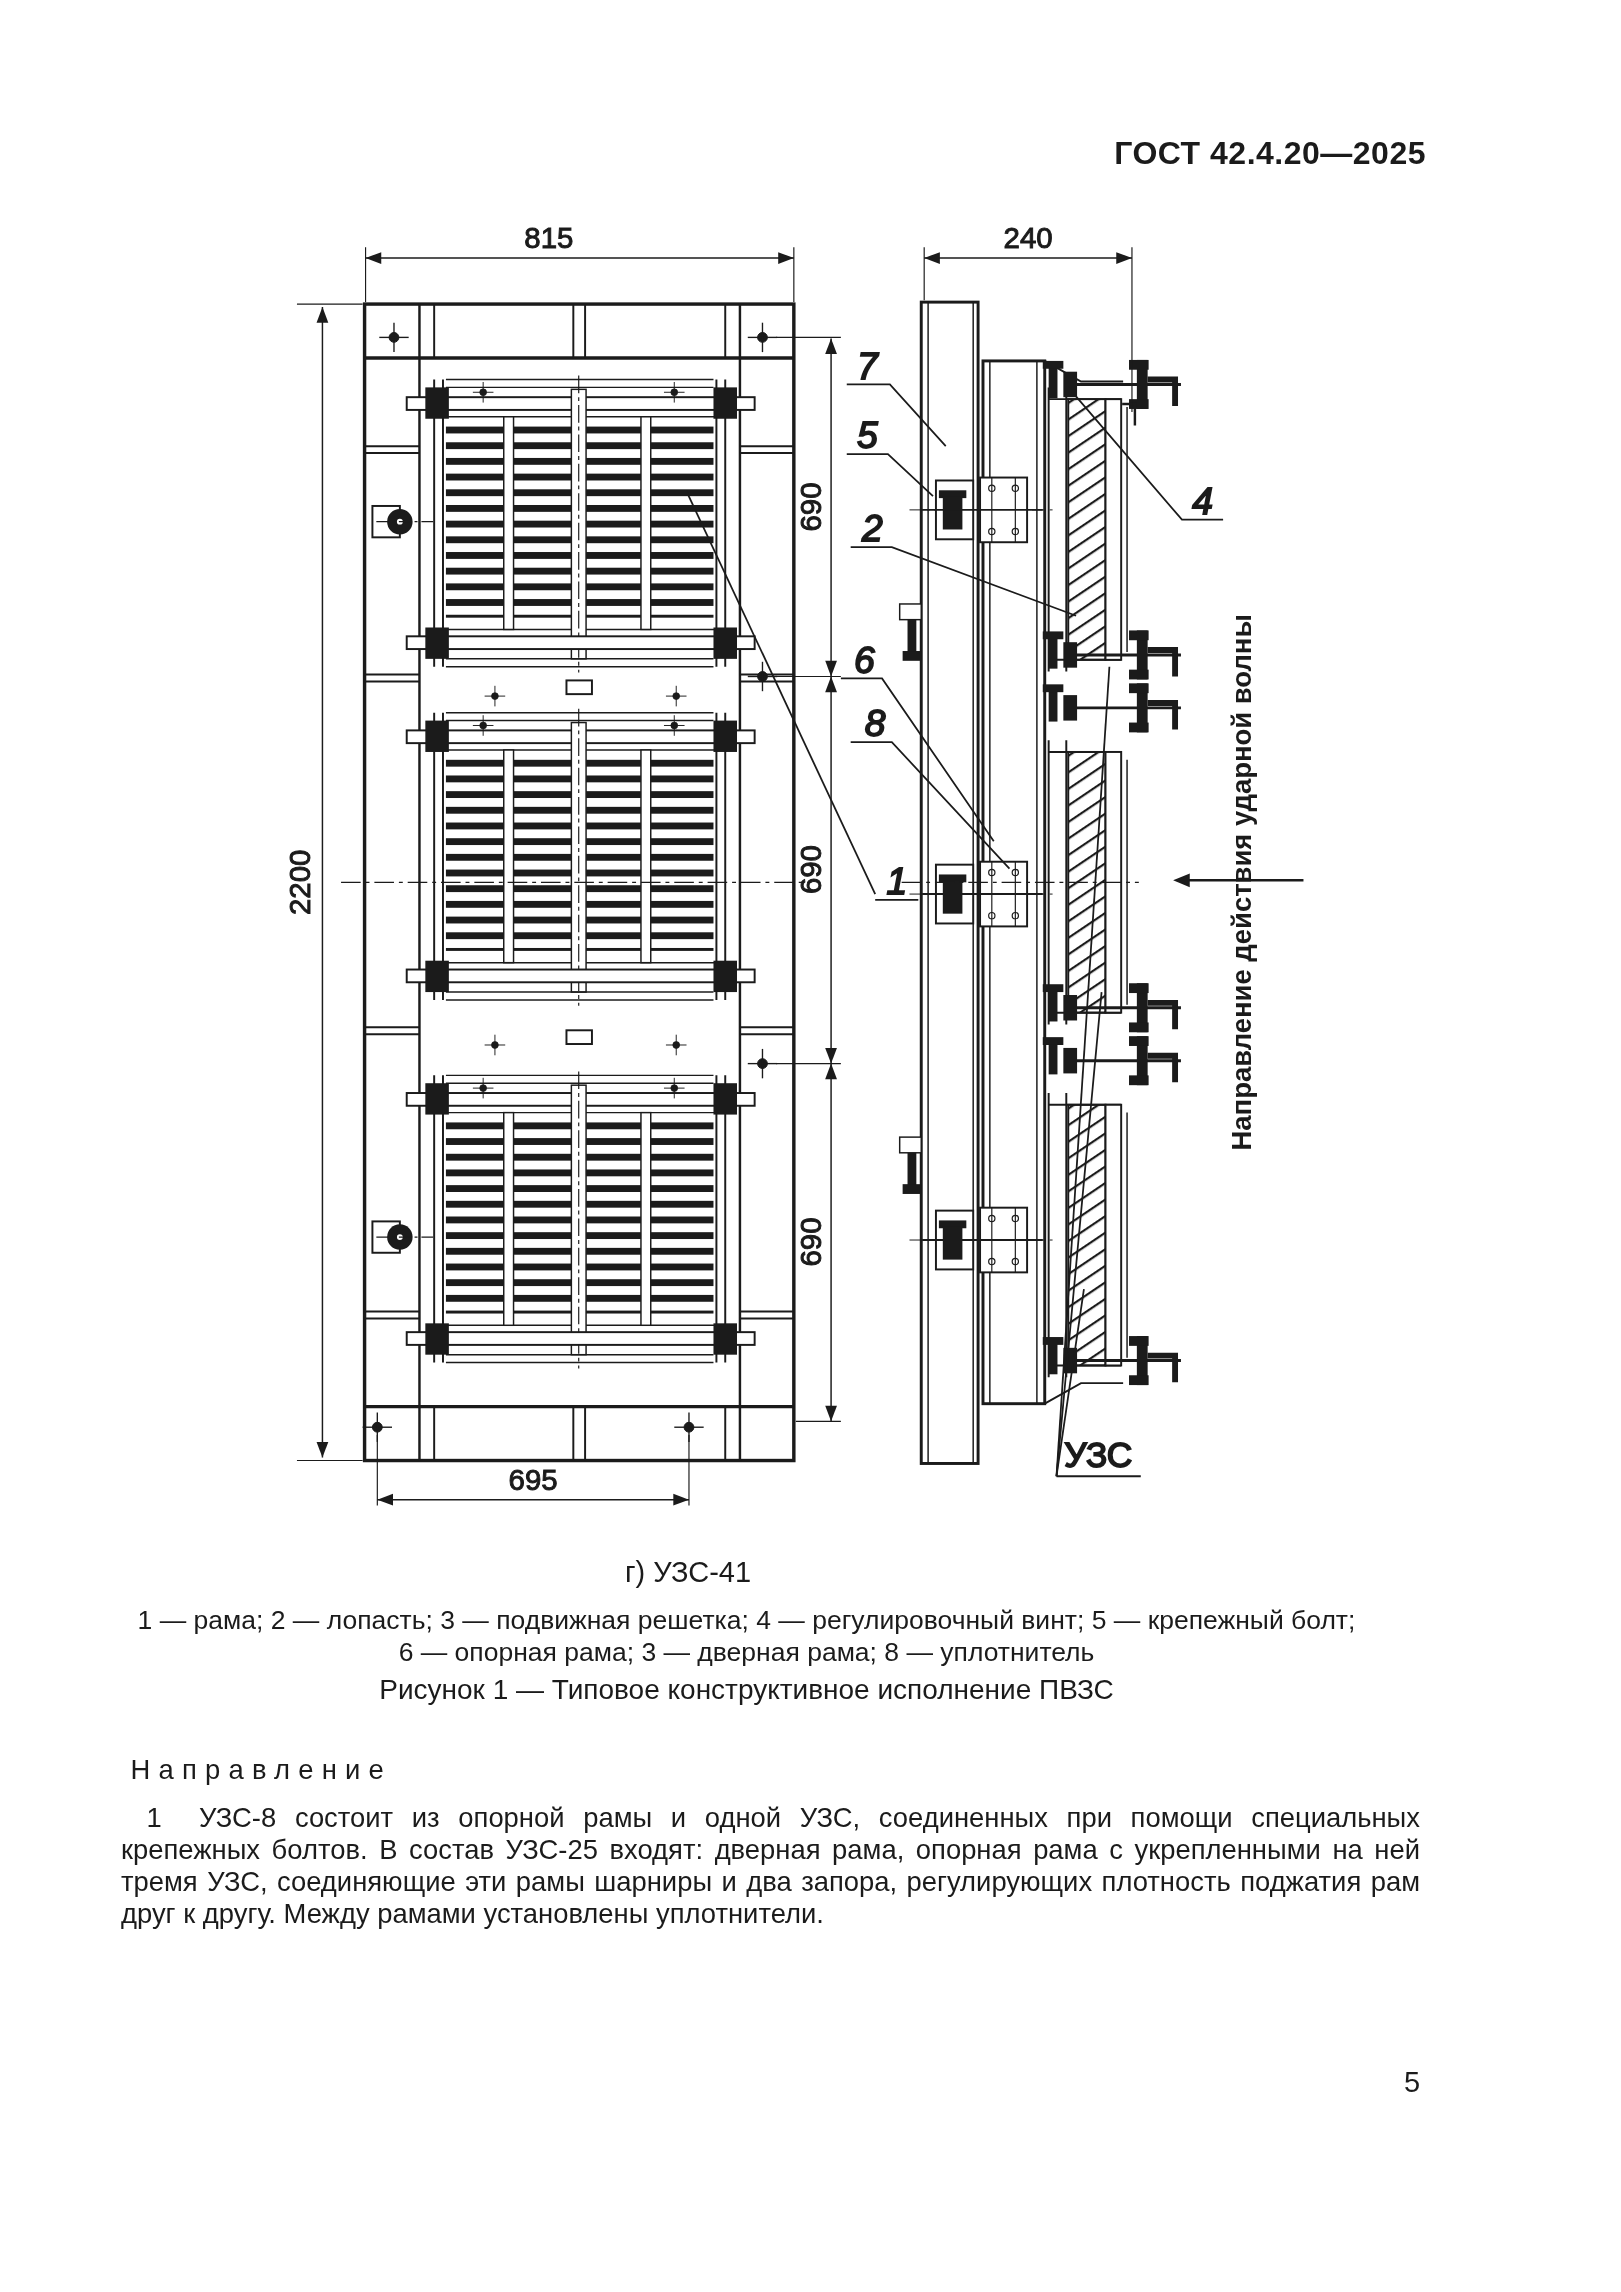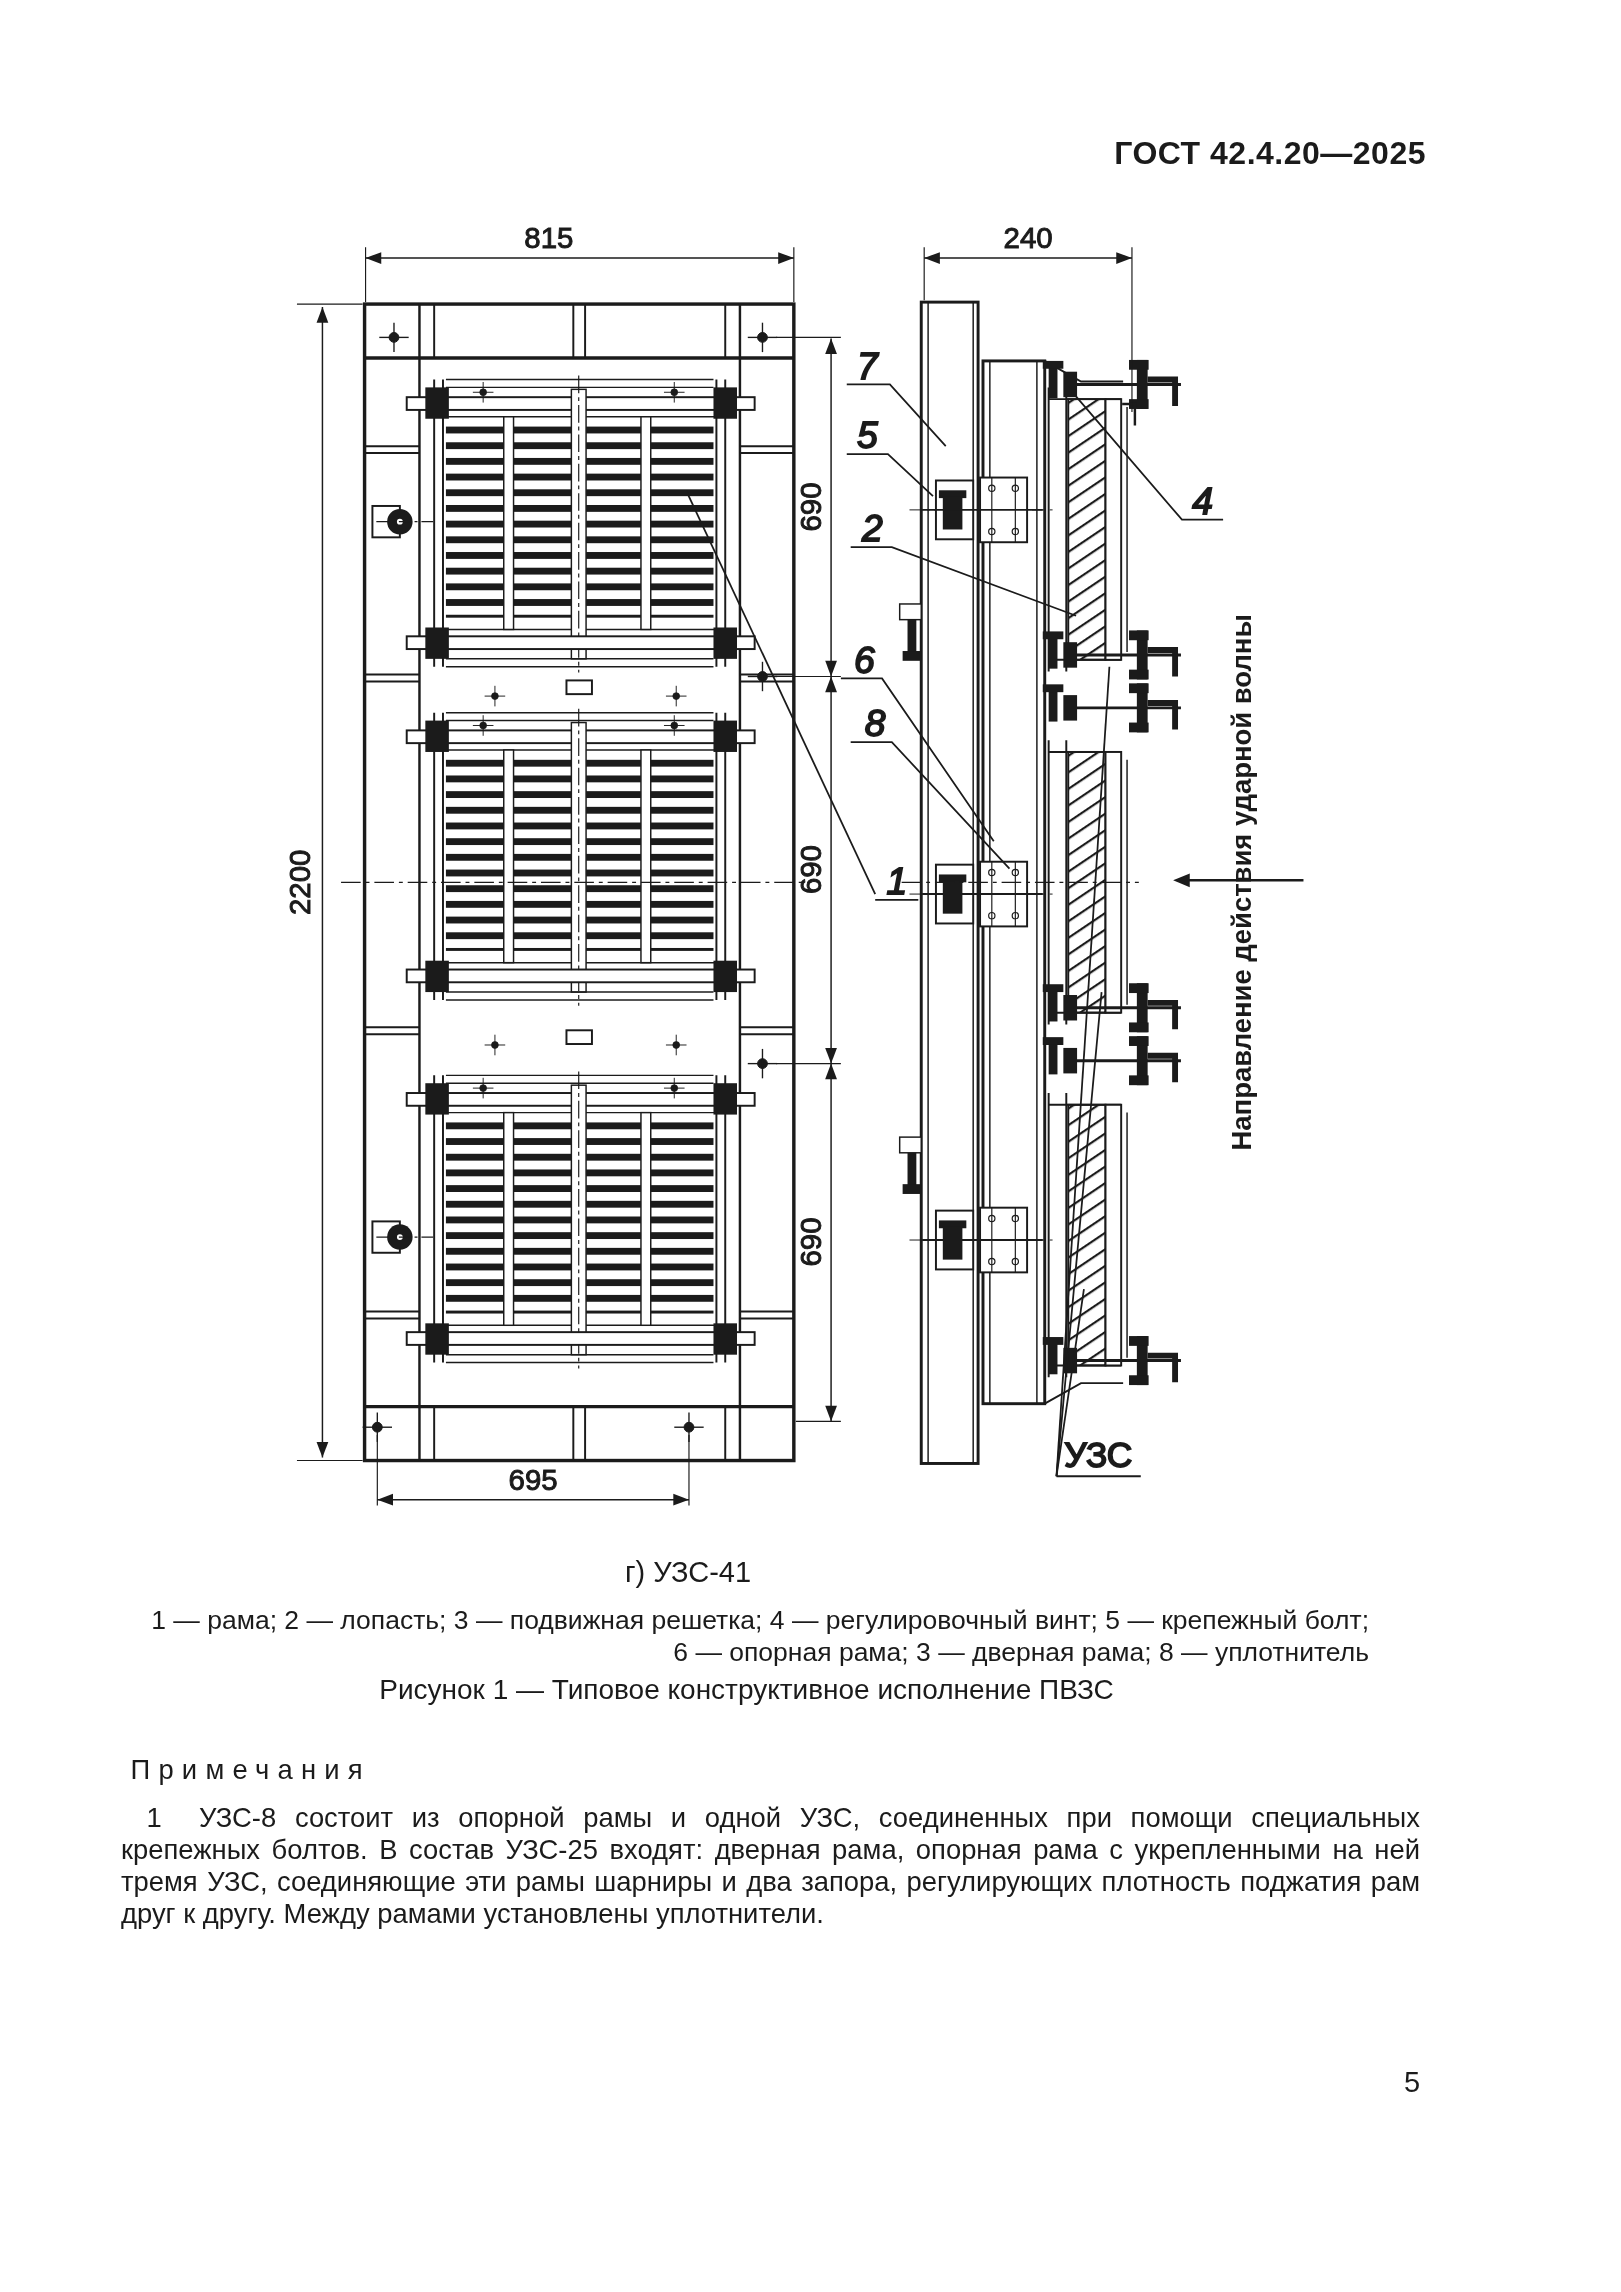--- a/index.html
+++ b/index.html
@@ -2,21 +2,21 @@
 <html><head>
 <meta charset="utf-8">
 <style>
   html,body{margin:0;padding:0;background:#ffffff;}
   .page{position:relative;width:1621px;height:2293px;background:#ffffff;overflow:hidden;
         font-family:"Liberation Sans",sans-serif;color:#1b1b1b;}
   .abs{position:absolute;}
   .doc-header{top:135px;right:195px;font-size:32px;font-weight:bold;letter-spacing:0.5px;}
   .drawing-wrap{top:0;left:0;width:1353px;height:1549px;}
   .caption-item{top:1556px;left:0;width:1376px;text-align:center;font-size:29px;}
-  .legend{left:124px;width:1245px;text-align:right;font-size:26.5px;}
+  .legend{left:124px;width:1245px;text-align:center;font-size:26.5px;}
   .legend-1{top:1605px;}
   .legend-2{top:1637px;}
   .figure-title{top:1674px;left:124px;width:1245px;text-align:center;font-size:28px;}
   .notes{top:1754px;left:105px;width:1331px;font-size:27.4px;line-height:32px;text-align:justify;}
   .notes-title{letter-spacing:0.30em;margin:0 0 2px 25.5px;}
   .notes p{margin:16px;text-indent:25.5px;}
   .page-number{top:2066px;left:1404px;font-size:29px;}
   svg text{font-family:"Liberation Sans",sans-serif;fill:#1b1b1b;}
   .dimtxt{font-size:30px;}
   .callout{font-size:38px;font-style:italic;}
@@ -295,19 +295,19 @@
     </g>
   </svg>
   </div>
 
   <div class="abs caption-item">г) УЗС-41</div>
   <div class="abs legend legend-1">1 — рама; 2 — лопасть; 3 — подвижная решетка; 4 — регулировочный винт; 5 — крепежный болт;</div>
   <div class="abs legend legend-2">6 — опорная рама; 3 — дверная рама; 8 — уплотнитель</div>
   <div class="abs figure-title">Рисунок 1 — Типовое конструктивное исполнение ПВЗС</div>
 
   <div class="abs notes">
-    <div class="notes-title">Примечания</div>
+    <div class="notes-title">Направление</div>
     <p>1&nbsp;&nbsp;УЗС-8 состоит из опорной рамы и одной УЗС, соединенных при помощи специальных крепежных болтов. В состав УЗС-25 входят: дверная рама, опорная рама с укрепленными на ней тремя УЗС, соединяющие эти рамы шарниры и два запора, регулирующих плотность поджатия рам друг к другу. Между рамами установлены уплотнители.</p>
   </div>
 
   <div class="abs page-number">5</div>
 </div>
 
 
 </body></html>

